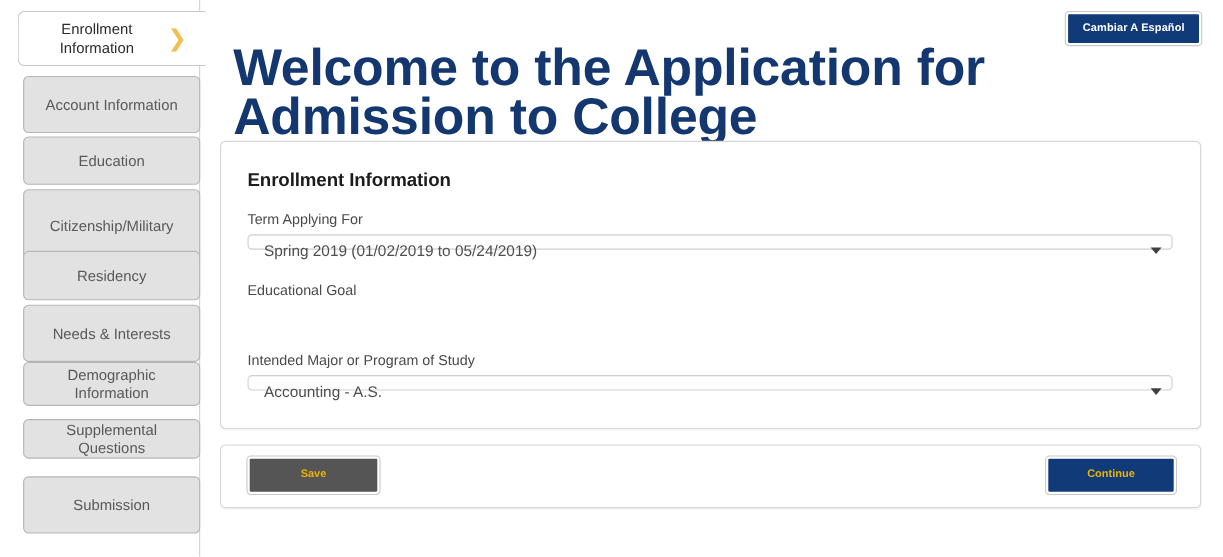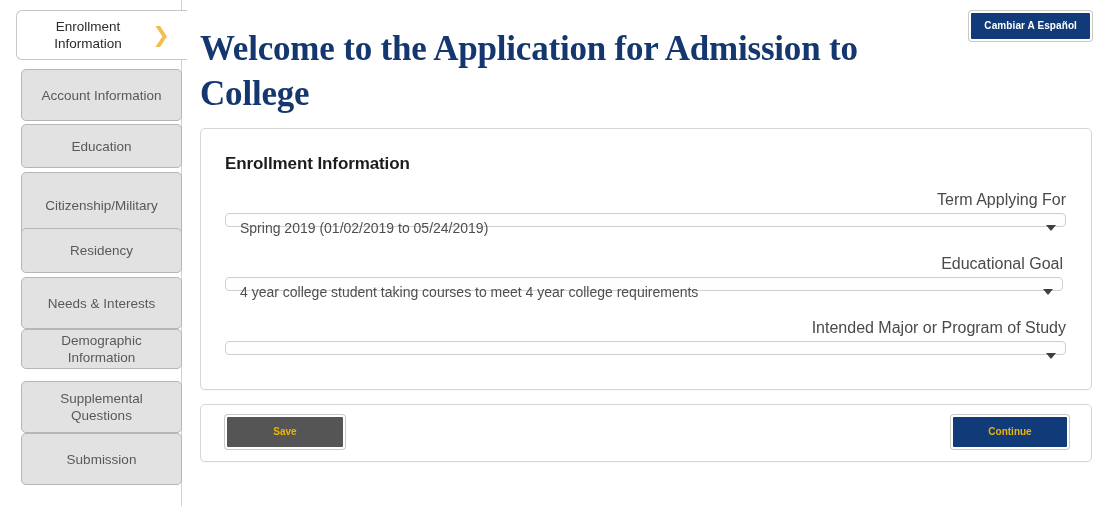--- a/index.html
+++ b/index.html
@@ -106,27 +106,27 @@
     cursor: pointer;
     font-family: "Liberation Sans", sans-serif;
     letter-spacing: 0.1px;
   }
 
   #page-title {
     position: absolute;
     left: 18px;
     top: 26px;
     width: 690px;
-    margin: 0;
-    font-size: 35px;
+    margin: 12px;
+    font-size: 47px;
     line-height: 45px;
     font-weight: bold;
     color: #13376e;
     letter-spacing: -0.2px;
-    font-family: Liberation Serif, serif;
+    font-family: Liberation Sans, sans-serif;
   }
 
   .card {
     position: absolute;
     left: 18px;
     width: 892px;
     background: #ffffff;
     border: 1px solid #d6d6d6;
     border-radius: 5px;
     box-shadow: 0 1px 1px rgba(0,0,0,0.03);
@@ -144,25 +144,24 @@
     margin: 0;
     font-size: 17px;
     font-weight: bold;
     color: #1c1c1c;
     letter-spacing: -0.1px;
   }
 
   .field { position: absolute; left: 24px; }
   .field-label {
     display: block;
-    font-size: 16px;
+    font-size: 13px;
     color: #4a4a4a;
     margin-bottom: 5px;
     line-height: 16px;
-    text-align: right;
   }
   .select-wrap {
     position: relative;
     height: 14px;
     background: #fefefe;
     border: 1px solid #cfcfcf;
     border-radius: 4px;
     box-shadow: inset 0 1px 1px rgba(0,0,0,0.02);
   }
   .select-value {
@@ -250,21 +249,21 @@
     </div>
 
     <div class="tab" style="top:277px; height:52px;">
       <span class="tab-label">Needs &amp; Interests</span>
     </div>
 
     <div class="tab" style="top:329px; height:40px;">
       <span class="tab-label">Demographic Information</span>
     </div>
 
-    <div class="tab" style="top:381px; height:52px;text-align:center;">
+    <div class="tab" style="top:381px; height:36px;text-align:center;">
       <span class="tab-label">Supplemental Questions</span>
     </div>
 
     <div class="tab" style="top:433px; height:52px;">
       <span class="tab-label">Submission</span>
     </div>
 
   </nav>
 
   <main id="content">
@@ -280,29 +279,26 @@
       <div class="field" id="field-term">
         <label class="field-label">Term Applying For</label>
         <div class="select-wrap">
           <span class="select-value">Spring 2019 (01/02/2019 to 05/24/2019)</span>
           <span class="select-caret"></span>
         </div>
       </div>
 
       <div class="field" id="field-goal">
         <label class="field-label">Educational Goal</label>
-        <div class="select-wrap">
-          <span class="select-value">4 year college student taking courses to meet 4 year college requirements</span>
-          <span class="select-caret"></span>
-        </div>
       </div>
 
       <div class="field" id="field-major">
         <label class="field-label">Intended Major or Program of Study</label>
         <div class="select-wrap">
+          <span class="select-value">Accounting - A.S.</span>
           <span class="select-caret"></span>
         </div>
       </div>
 
     </section>
 
     <section class="card" id="action-card">
       <button class="btn" id="save-button">Save</button>
       <button class="btn" id="continue-button">Continue</button>
     </section>

